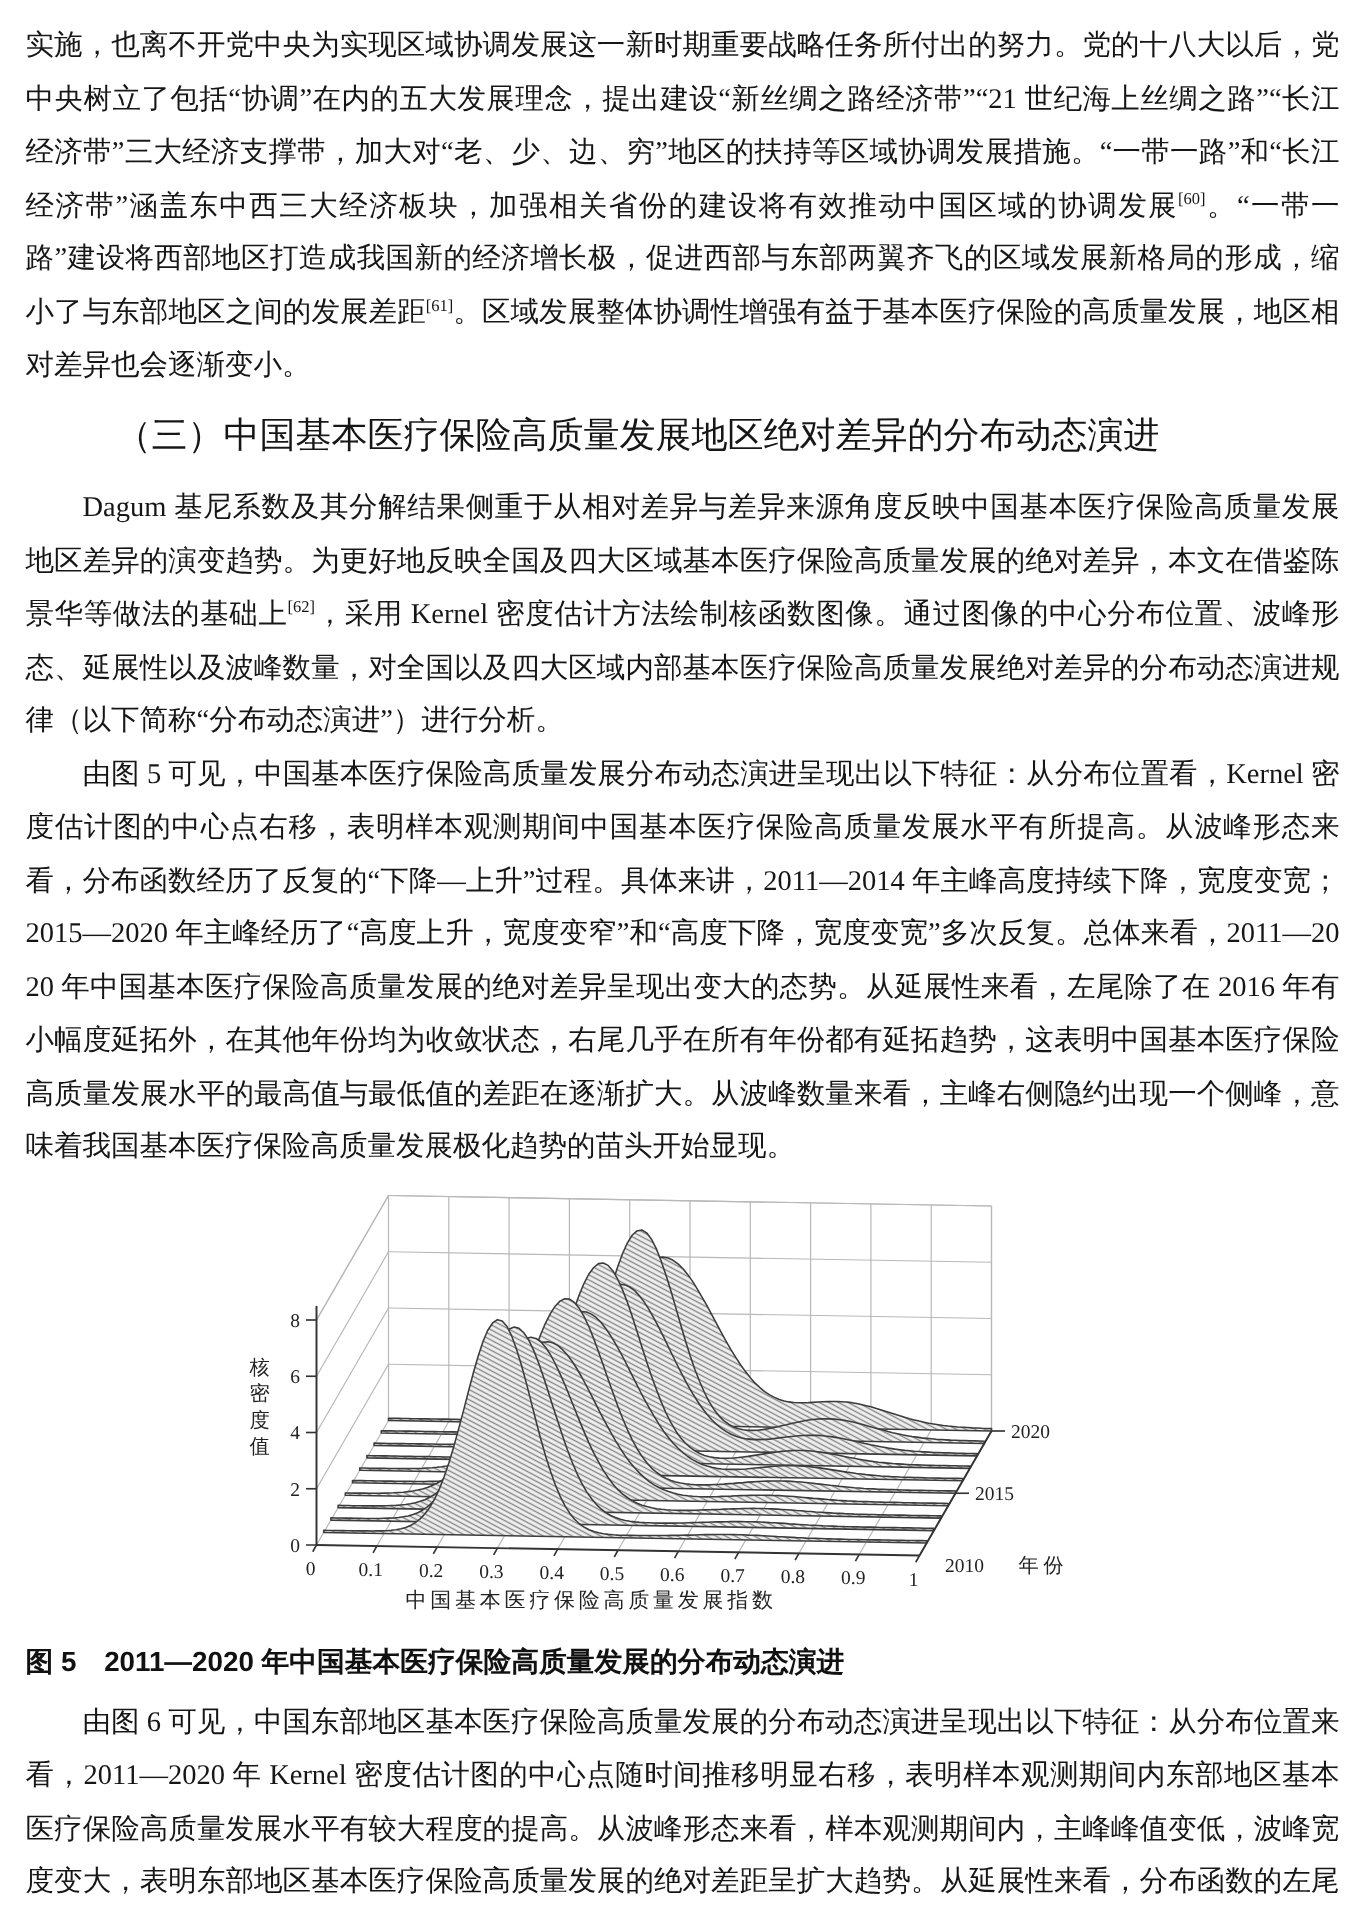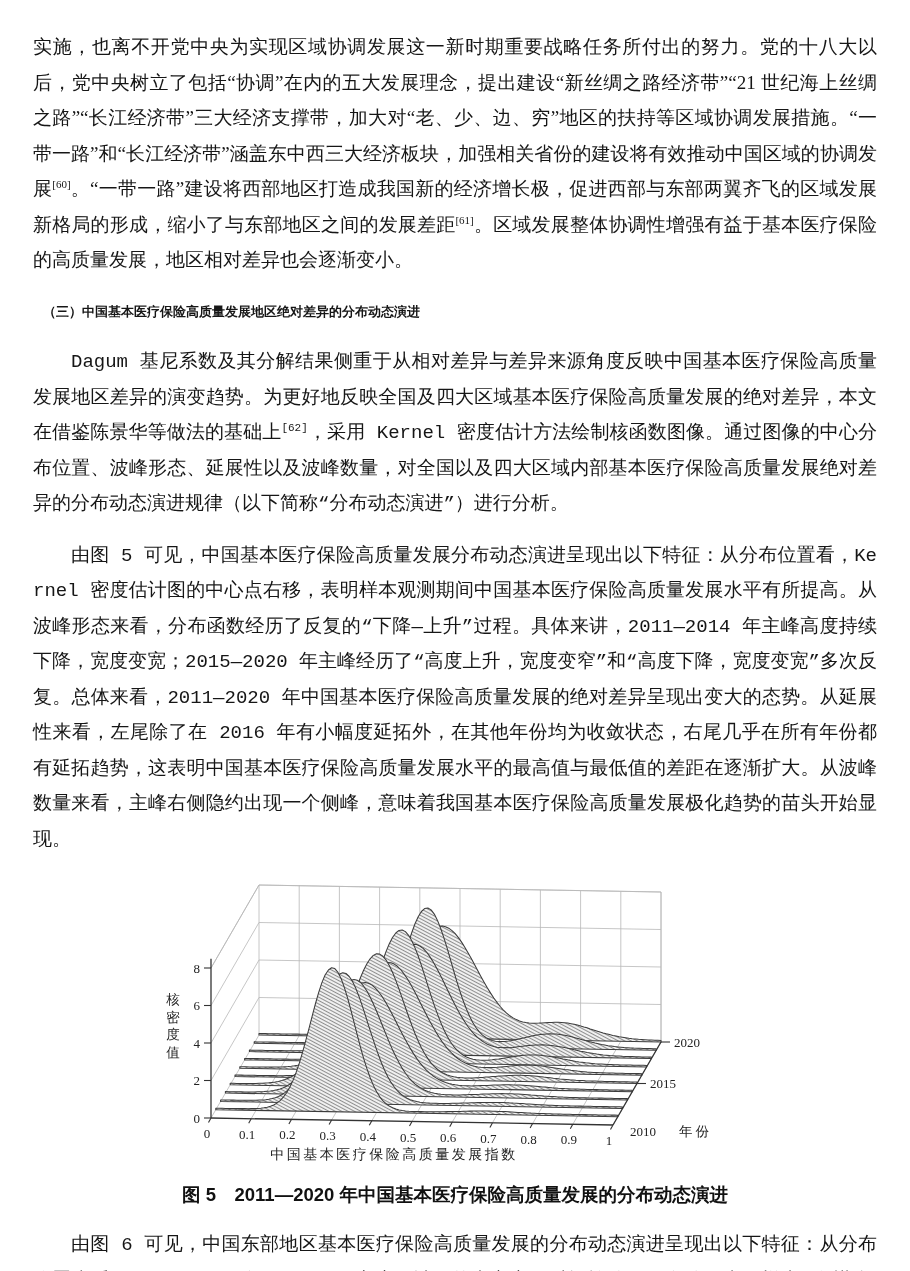--- a/index.html
+++ b/index.html
@@ -2,30 +2,30 @@
 <html><head>
 <meta charset="utf-8">
 <style>
   html,body{margin:0;padding:0;}
   body{
     width:910px;height:1271px;overflow:hidden;background:#ffffff;
     font-family:"Liberation Serif","DejaVu Serif",serif;color:#161616;
   }
   .page{padding:13px 17px 0 17px;}
   .p{
-    font-size:19px;line-height:35.5px;text-align:justify;margin:16px;
+    font-size:19px;line-height:35.5px;text-align:justify;margin:0;
     word-break:break-all;
   }
-  .indent{text-indent:2em;font-family:Liberation Mono, monospace;}
-  .heading{font-size:13px;line-height:35.5px;margin:0;text-indent:2em;font-weight:bold;}
+  .indent{text-indent:2em;}
+  .heading{font-size:24px;line-height:35.5px;margin:12px;text-indent:2em;}
   sup.ref{font-size:11px;vertical-align:7px;line-height:0;letter-spacing:0;}
   .figure{text-align:center;margin-top:3px;}
   .caption{
     font-family:"Liberation Sans","DejaVu Sans",sans-serif;font-weight:bold;
-    font-size:18.5px;line-height:35px;text-align:center;margin:2px 0 4px 0;color:#111;
+    font-size:18.5px;line-height:35px;text-align:left;margin:2px 0 4px 0;color:#111;
   }
   .h2gap{margin-top:6px;}
   svg text{font-family:"Liberation Serif","DejaVu Serif",serif;}
 </style>
 </head>
 <body>
 
 <div class="page">
   <div id="text-top">
       <p class="p">实施，也离不开党中央为实现区域协调发展这一新时期重要战略任务所付出的努力。党的十八大以后，党中央树立了包括“协调”在内的五大发展理念，提出建设“新丝绸之路经济带”“21 世纪海上丝绸之路”“长江经济带”三大经济支撑带，加大对“老、少、边、穷”地区的扶持等区域协调发展措施。“一带一路”和“长江经济带”涵盖东中西三大经济板块，加强相关省份的建设将有效推动中国区域的协调发展<sup class="ref">[60]</sup>。“一带一路”建设将西部地区打造成我国新的经济增长极，促进西部与东部两翼齐飞的区域发展新格局的形成，缩小了与东部地区之间的发展差距<sup class="ref">[61]</sup>。区域发展整体协调性增强有益于基本医疗保险的高质量发展，地区相对差异也会逐渐变小。</p>

